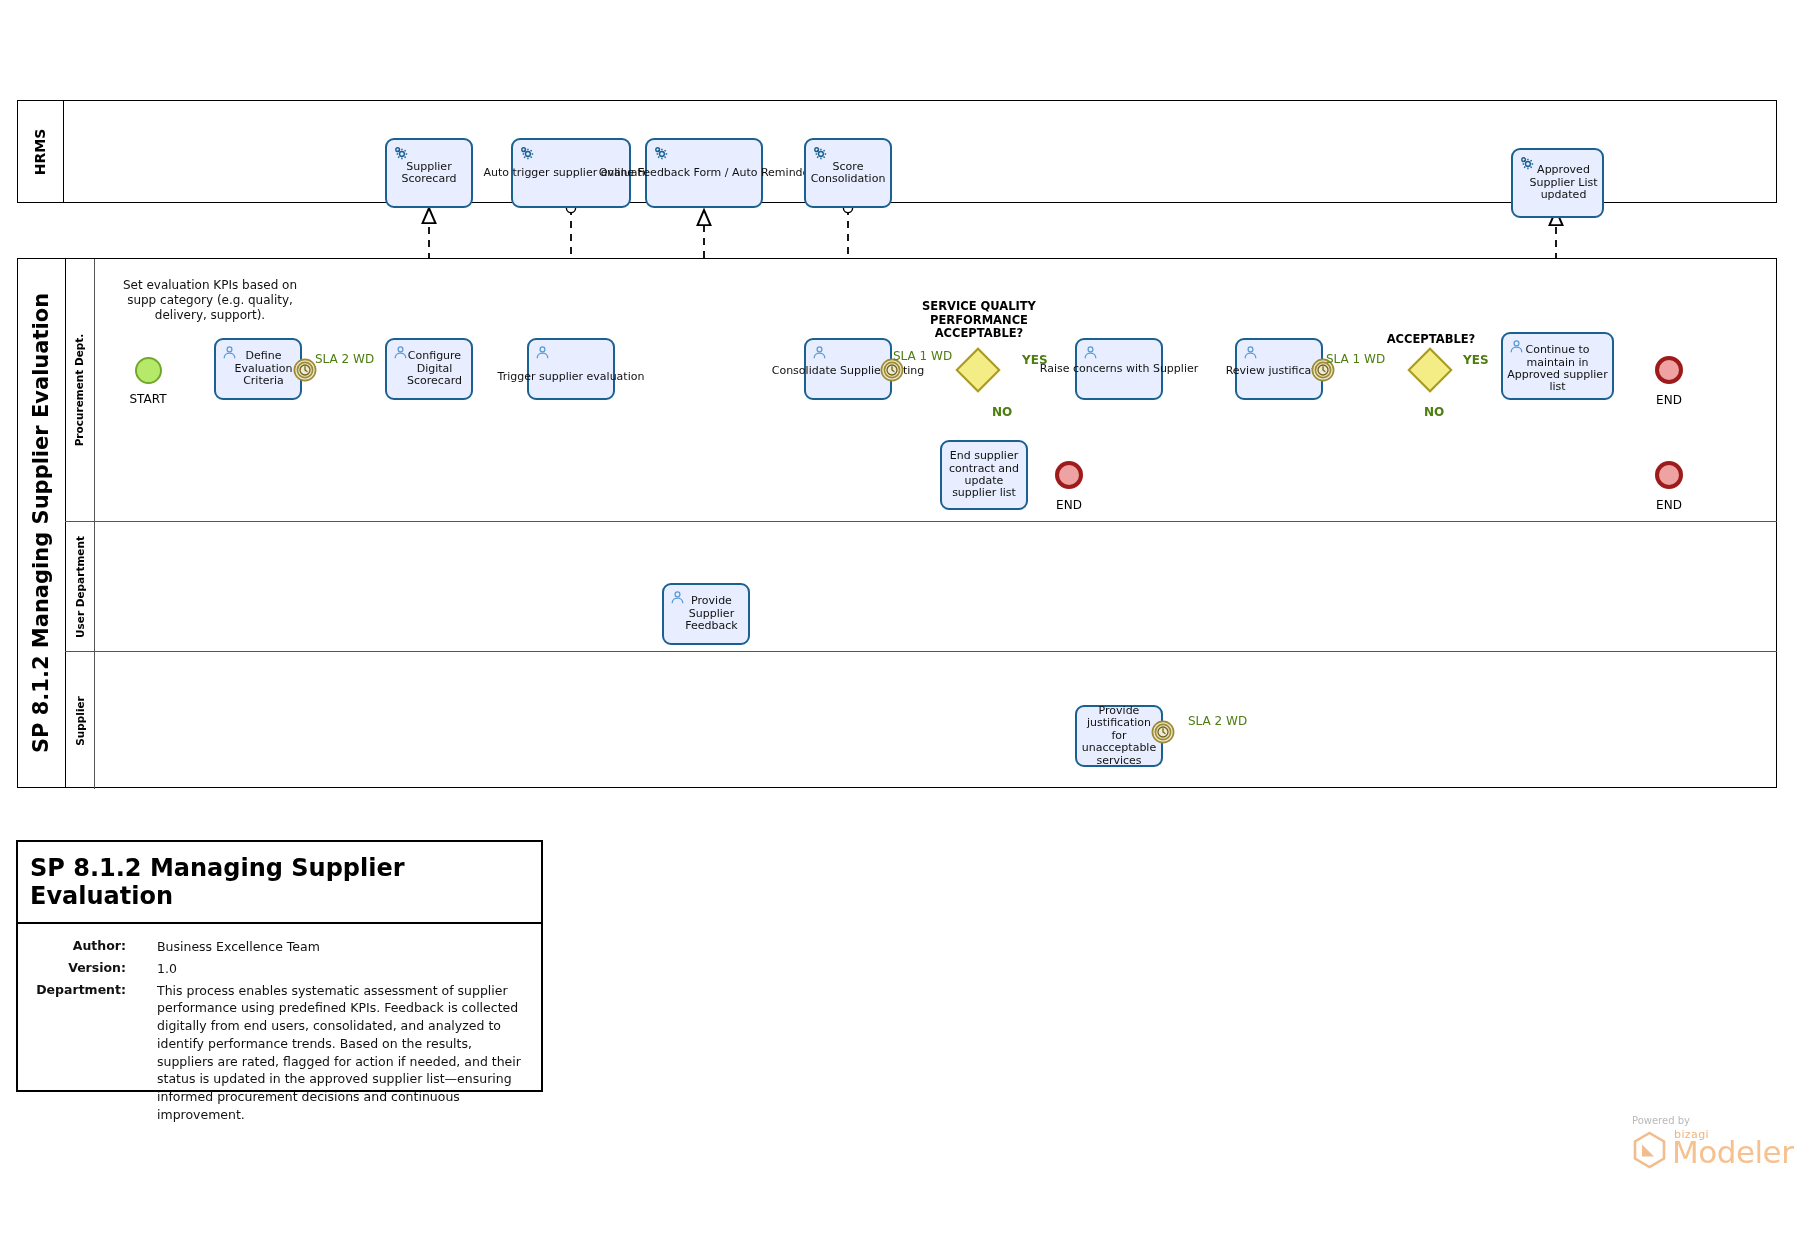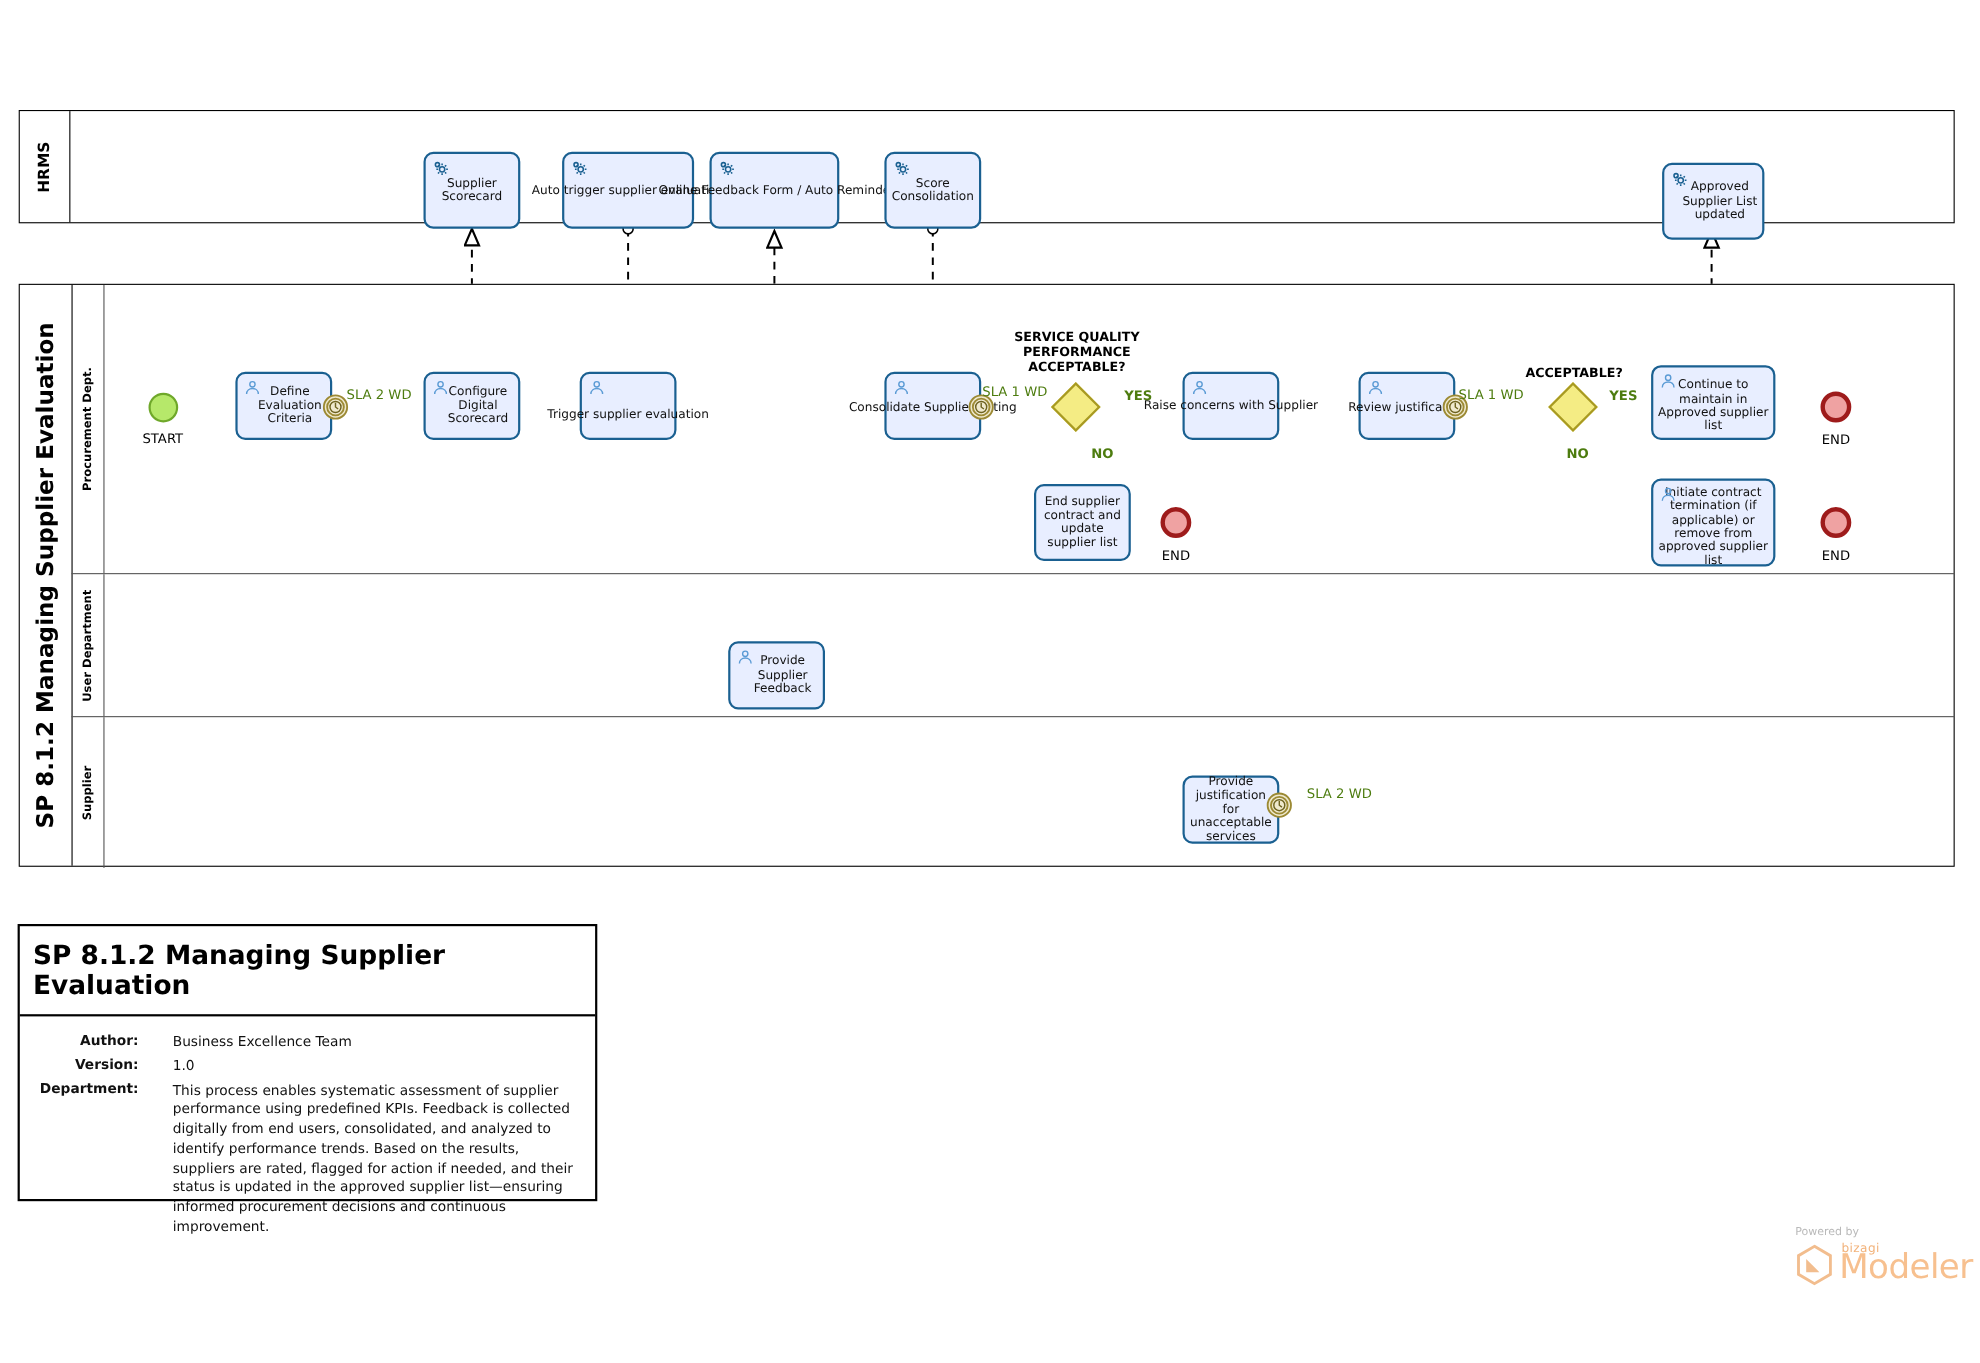--- a/index.html
+++ b/index.html
@@ -204,20 +204,21 @@
     <svg class="badge" viewBox="0 0 24 24">
       <g fill="none" stroke="#1a6091" stroke-width="2">
         <circle cx="14" cy="14" r="3.4"></circle>
         <path d="M14 6.6v2.2M14 19.2v2.2M6.6 14h2.2M19.2 14h2.2M8.7 8.7l1.6 1.6M17.7 17.7l1.6 1.6M19.3 8.7l-1.6 1.6M10.3 17.7l-1.6 1.6"></path>
         <circle cx="8" cy="8" r="2.6"></circle>
       </g>
     </svg>
     <span class="lbl" style="margin-left:12px;">Approved Supplier List updated</span>
   </div>
 
+  <div class="annot" style="left:110px;top:278px;width:200px;">Set evaluation KPIs based on supp category (e.g. quality, delivery, support).</div>
 
   <div class="event start-ev" style="left:135px;top:357px;width:27px;height:27px;"></div>
   <div class="ev-label" style="left:113px;top:392px;width:70px;">START</div>
 
   <div class="task" style="left:214px;top:338px;width:88px;height:62px;">
     <svg class="badge" viewBox="0 0 24 24">
       <g fill="none" stroke="#5b9bd5" stroke-width="1.8">
         <circle cx="12" cy="7.6" r="3.4"></circle>
         <path d="M4.5 20c0-4.4 3.4-7 7.5-7s7.5 2.6 7.5 7"></path>
       </g>
@@ -282,29 +283,20 @@
         <path d="M4.5 20c0-4.4 3.4-7 7.5-7s7.5 2.6 7.5 7"></path>
       </g>
     </svg>
     <span class="lbl" style="width:124px;margin-top:6px;">Continue to maintain in Approved supplier list</span>
   </div>
 
   <div class="task" style="left:940px;top:440px;width:88px;height:70px;">
     <span class="lbl" style="width:98px;">End supplier contract and update supplier list</span>
   </div>
 
-  <div class="task" style="left:1501px;top:435px;width:113px;height:80px;">
-    <svg class="badge" viewBox="0 0 24 24">
-      <g fill="none" stroke="#5b9bd5" stroke-width="1.8">
-        <circle cx="12" cy="7.6" r="3.4"></circle>
-        <path d="M4.5 20c0-4.4 3.4-7 7.5-7s7.5 2.6 7.5 7"></path>
-      </g>
-    </svg>
-    <span class="lbl" style="width:124px;margin-top:8px;">Initiate contract termination (if applicable) or remove from approved supplier list</span>
-  </div>
 
   <div class="task" style="left:662px;top:583px;width:88px;height:62px;">
     <svg class="badge" viewBox="0 0 24 24">
       <g fill="none" stroke="#5b9bd5" stroke-width="1.8">
         <circle cx="12" cy="7.6" r="3.4"></circle>
         <path d="M4.5 20c0-4.4 3.4-7 7.5-7s7.5 2.6 7.5 7"></path>
       </g>
     </svg>
     <span class="lbl" style="margin-left:11px;">Provide Supplier Feedback</span>
   </div>

